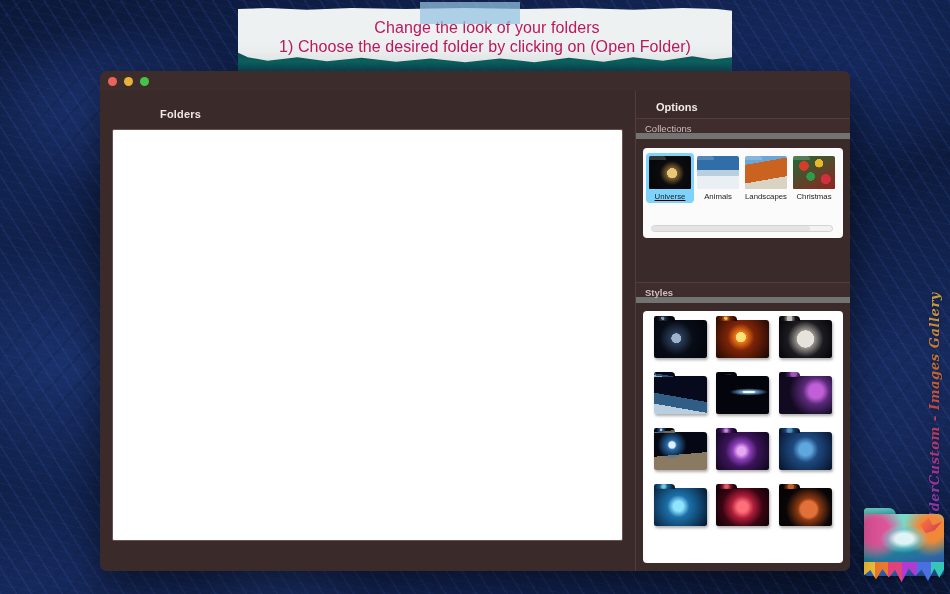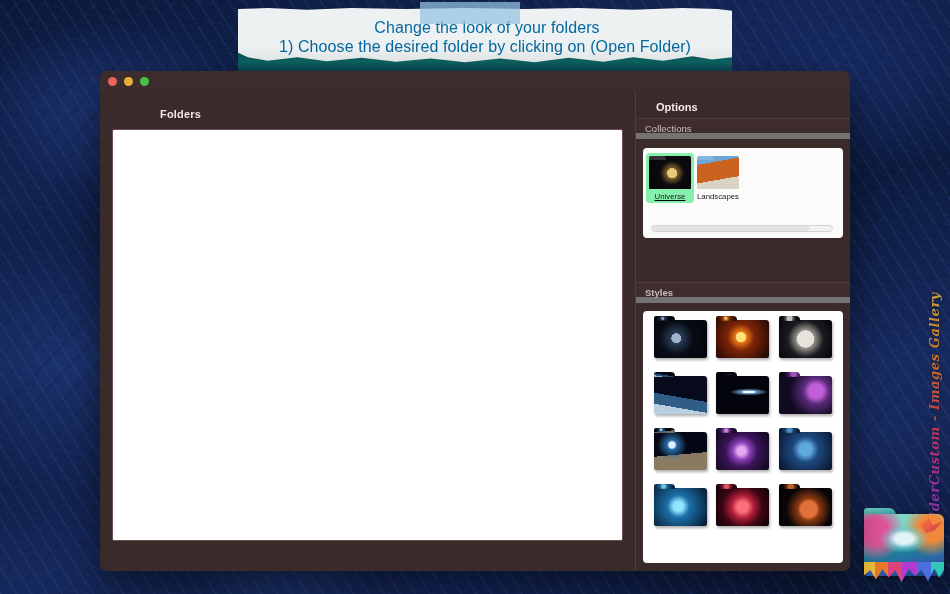--- a/index.html
+++ b/index.html
@@ -40,21 +40,21 @@
   #teal-band {
     position: absolute; left: 238px; top: 40px; width: 494px; height: 36px;
     background: linear-gradient(180deg, rgba(22,70,80,.0) 0%, rgba(16,96,96,.75) 35%, rgba(12,110,100,.9) 60%, rgba(10,60,75,.7) 100%);
     filter: blur(.4px);
   }
 
   
   #banner {
     position: absolute; left: 238px; top: 8px; width: 494px; height: 56px;
     background: #eef1f2;
-    color: #0369a1;
+    color: #be185d;
     text-align: center;
     padding-top: 10px;
     z-index: 6;
     -webkit-clip-path: polygon(0% 2%, 6% 0%, 14% 3%, 23% 0%, 34% 2%, 46% 0%, 58% 2%, 69% 0%, 80% 3%, 90% 0%, 97% 2%, 100% 5%,
       100% 88%, 96% 92%, 92% 86%, 86% 94%, 80% 88%, 74% 96%, 67% 89%, 60% 97%, 53% 90%, 46% 97%, 39% 90%, 32% 96%, 25% 89%,
       18% 95%, 12% 88%, 6% 94%, 2% 88%, 0% 80%);
     clip-path: polygon(0% 2%, 6% 0%, 14% 3%, 23% 0%, 34% 2%, 46% 0%, 58% 2%, 69% 0%, 80% 3%, 90% 0%, 97% 2%, 100% 5%,
       100% 88%, 96% 92%, 92% 86%, 86% 94%, 80% 88%, 74% 96%, 67% 89%, 60% 97%, 53% 90%, 46% 97%, 39% 90%, 32% 96%, 25% 89%,
       18% 95%, 12% 88%, 6% 94%, 2% 88%, 0% 80%);
   }
@@ -120,21 +120,21 @@
   .section-header span { position: absolute; left: 9px; top: 4px; font-size: 9.5px; color: #cdbebe; }
   #collections-header { top: 27px; }
   #styles-header { top: 191px; font-weight: bold; }
 
   #collections-box {
     position: absolute; left: 7px; top: 57px; width: 200px; height: 90px;
     background: #fbfbfb; border-radius: 4px; padding: 5px 0 0 0; overflow: hidden;
   }
   .coll-row { display: flex; gap: 0; padding-left: 3px; }
   .coll-item { width: 48px; text-align: center; padding: 3px 2px 2px; border-radius: 4px; }
-  .coll-item.selected { background: #86efac; text-decoration: underline; }
+  .coll-item.selected { background: #7dd3fc; text-decoration: underline; }
   .coll-thumb {
     width: 42px; height: 33px; margin: 0 auto; border-radius: 2px 2px 1px 1px;
     position: relative; overflow: hidden;
   }
   .coll-thumb::before {
     content: ""; position: absolute; left: 0; top: 0; width: 17px; height: 4px;
     background: rgba(255,255,255,.18); border-radius: 2px 3px 0 0; z-index: 2;
   }
   .th-universe { background: radial-gradient(circle at 55% 52%, #e8c878 0 17%, #7a5f2c 18%, #0c0c10 42%, #040406 100%); }
   .th-animals  { background: linear-gradient(180deg, #2f6ea8 0 42%, #b9cfdd 42% 62%, #e9eff3 62% 100%); }
@@ -266,22 +266,30 @@
         <span>Collections</span>
       </div>
 
       <div id="collections-box">
         <div class="coll-row">
           <div class="coll-item selected">
             <div class="coll-thumb th-universe"></div>
             <div class="coll-label">Universe</div>
           </div>
           <div class="coll-item">
+            <div class="coll-thumb th-animals"></div>
+            <div class="coll-label">Animals</div>
+          </div>
+          <div class="coll-item">
             <div class="coll-thumb th-land"></div>
             <div class="coll-label">Landscapes</div>
+          </div>
+          <div class="coll-item">
+            <div class="coll-thumb th-xmas"></div>
+            <div class="coll-label">Christmas</div>
           </div>
         </div>
         <div class="coll-scroll">
             <i></i>
           </div>
       </div>
 
       <div class="section-header" id="styles-header">
         <span>Styles</span>
       </div>

